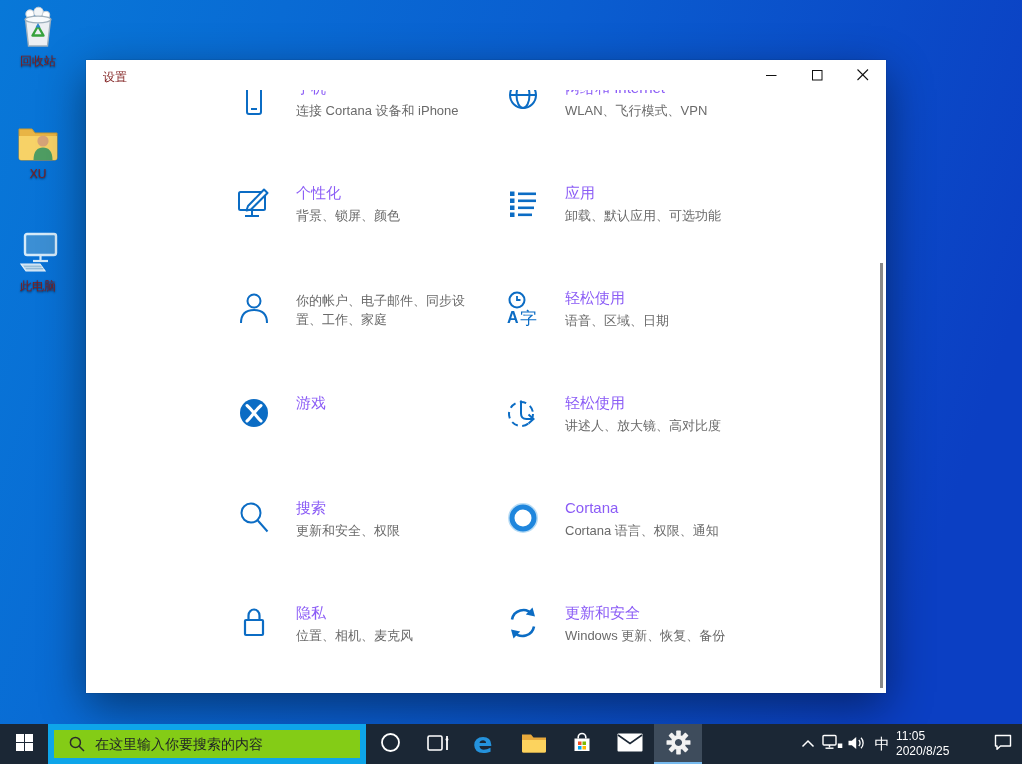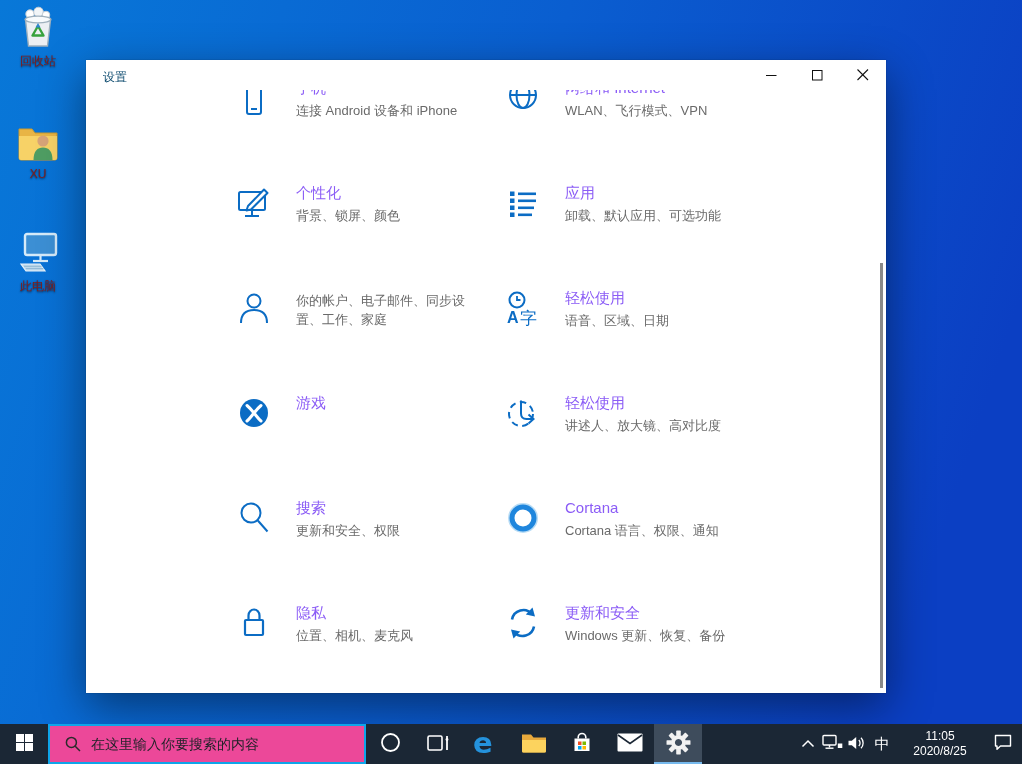--- a/index.html
+++ b/index.html
@@ -14,49 +14,49 @@
   
   .desk-icons{position:absolute;left:8px;top:6px;width:60px;}
   .desk-icon{width:60px;display:flex;flex-direction:column;align-items:center;margin-bottom:50px;cursor:default;}
   .desk-icon svg{width:44px;height:44px;display:block;}
   .desk-icon .dlabel{margin-top:3px;font-size:12px;color:#7f1d1d;text-shadow:0 1px 2px rgba(0,0,0,.65);white-space:nowrap;}
 
   
   .window{position:absolute;left:86px;top:60px;width:800px;height:633px;background:var(--win-bg);
           box-shadow:0 14px 42px rgba(0,0,0,.45),0 0 1px rgba(0,0,0,.4);}
   .titlebar{position:absolute;left:0;top:0;right:0;height:30px;}
-  .win-title{position:absolute;left:17px;top:9px;font-size:12px;color:#0c4a6e;}
+  .win-title{position:absolute;left:17px;top:9px;font-size:12px;color:#7f1d1d;}
   .caption{position:absolute;right:0;top:0;display:flex;}
   .cap-btn{width:46px;height:30px;display:flex;align-items:center;justify-content:center;background:transparent;border:none;cursor:default;}
   .cap-btn svg{display:block;}
 
   .viewport{position:absolute;left:0;top:30px;right:0;bottom:0;overflow:hidden;}
   .cat-grid{position:absolute;left:150px;top:-12px;display:grid;grid-template-columns:269px 269px;grid-auto-rows:105px;}
   .cat{display:flex;align-items:flex-start;cursor:pointer;}
   .cat-icon{width:36px;height:36px;margin:2px 24px 0 0;color:var(--accent);flex:none;}
   .cat-icon svg{width:36px;height:36px;display:block;}
   .cat-title{font-size:15px;line-height:20px;color:#8b5cf6;}
   .cat-sub{font-size:13px;line-height:19px;color:#6a6a6a;margin-top:3px;max-width:186px;}
 
   .scroll-thumb{position:absolute;right:3px;top:203px;width:3px;height:425px;background:#8a8a8a;}
 
   
   .taskbar{position:absolute;left:0;bottom:0;width:1022px;height:40px;background:var(--taskbar);
            display:flex;align-items:stretch;}
   .tb-btn{width:48px;height:40px;display:flex;align-items:center;justify-content:center;background:transparent;border:none;cursor:default;flex:none;}
   .tb-btn.active{background:var(--tb-active);box-shadow:inset 0 -2px 0 var(--tb-underline);}
-  .tb-search{width:318px;height:40px;background:#ec4899;border:2px solid #0ea5e9;display:flex;align-items:center;flex:none;}
+  .tb-search{width:318px;height:40px;background:#84cc16;border:6px solid #0ea5e9;display:flex;align-items:center;flex:none;}
   .tb-search svg{margin:0 10px 0 15px;flex:none;}
   .tb-search input{border:none;outline:none;background:transparent;font-size:14px;color:#141414;flex:1;
                    font-family:"Liberation Sans","DejaVu Sans",sans-serif;}
   .tb-search input::placeholder{color:#1e2227;opacity:1;}
   .tray{margin-left:auto;display:flex;align-items:stretch;}
   .tray-btn{width:24px;height:40px;display:flex;align-items:center;justify-content:center;background:transparent;border:none;cursor:default;flex:none;}
   .ime{width:28px;display:flex;align-items:center;justify-content:center;color:#fff;font-size:15px;}
-  .clock{width:88px;display:flex;flex-direction:column;align-items:center;justify-content:center;color:#fff;font-size:12px;line-height:15px;}
+  .clock{width:88px;display:flex;flex-direction:column;align-items:flex-start;justify-content:center;color:#fff;font-size:12px;line-height:15px;}
   .action{width:38px;}
 </style>
 </head>
 <body>
 
 <div class="desk-icons" id="desk-icons">
     <div class="desk-icon">
       <svg viewBox="0 0 44 44">
         <circle cx="14" cy="8" r="4.2" fill="#fff" stroke="#c3ccd4"></circle>
         <circle cx="22.5" cy="6" r="4.8" fill="#f1f5f8" stroke="#c3ccd4"></circle>
@@ -121,21 +121,21 @@
     <div class="cat-grid" id="cat-grid">
         <div class="cat">
           <span class="cat-icon">
             <svg viewBox="0 0 36 36">
               <rect x="11" y="2" width="14" height="32" rx="2" fill="none" stroke="currentColor" stroke-width="2"></rect>
               <line x1="15" y1="29" x2="21" y2="29" stroke="currentColor" stroke-width="2"></line>
             </svg>
           </span>
           <div class="cat-text">
             <div class="cat-title">手机</div>
-            <div class="cat-sub">连接 Android 设备和 iPhone</div>
+            <div class="cat-sub">连接 Cortana 设备和 iPhone</div>
           </div>
         </div>
         <div class="cat">
           <span class="cat-icon">
             <svg viewBox="0 0 36 36">
               <circle cx="18" cy="15" r="13" fill="none" stroke="currentColor" stroke-width="2"></circle>
               <ellipse cx="18" cy="15" rx="6.5" ry="13" fill="none" stroke="currentColor" stroke-width="2"></ellipse>
               <line x1="5.5" y1="15" x2="30.5" y2="15" stroke="currentColor" stroke-width="2"></line>
             </svg>
           </span>

